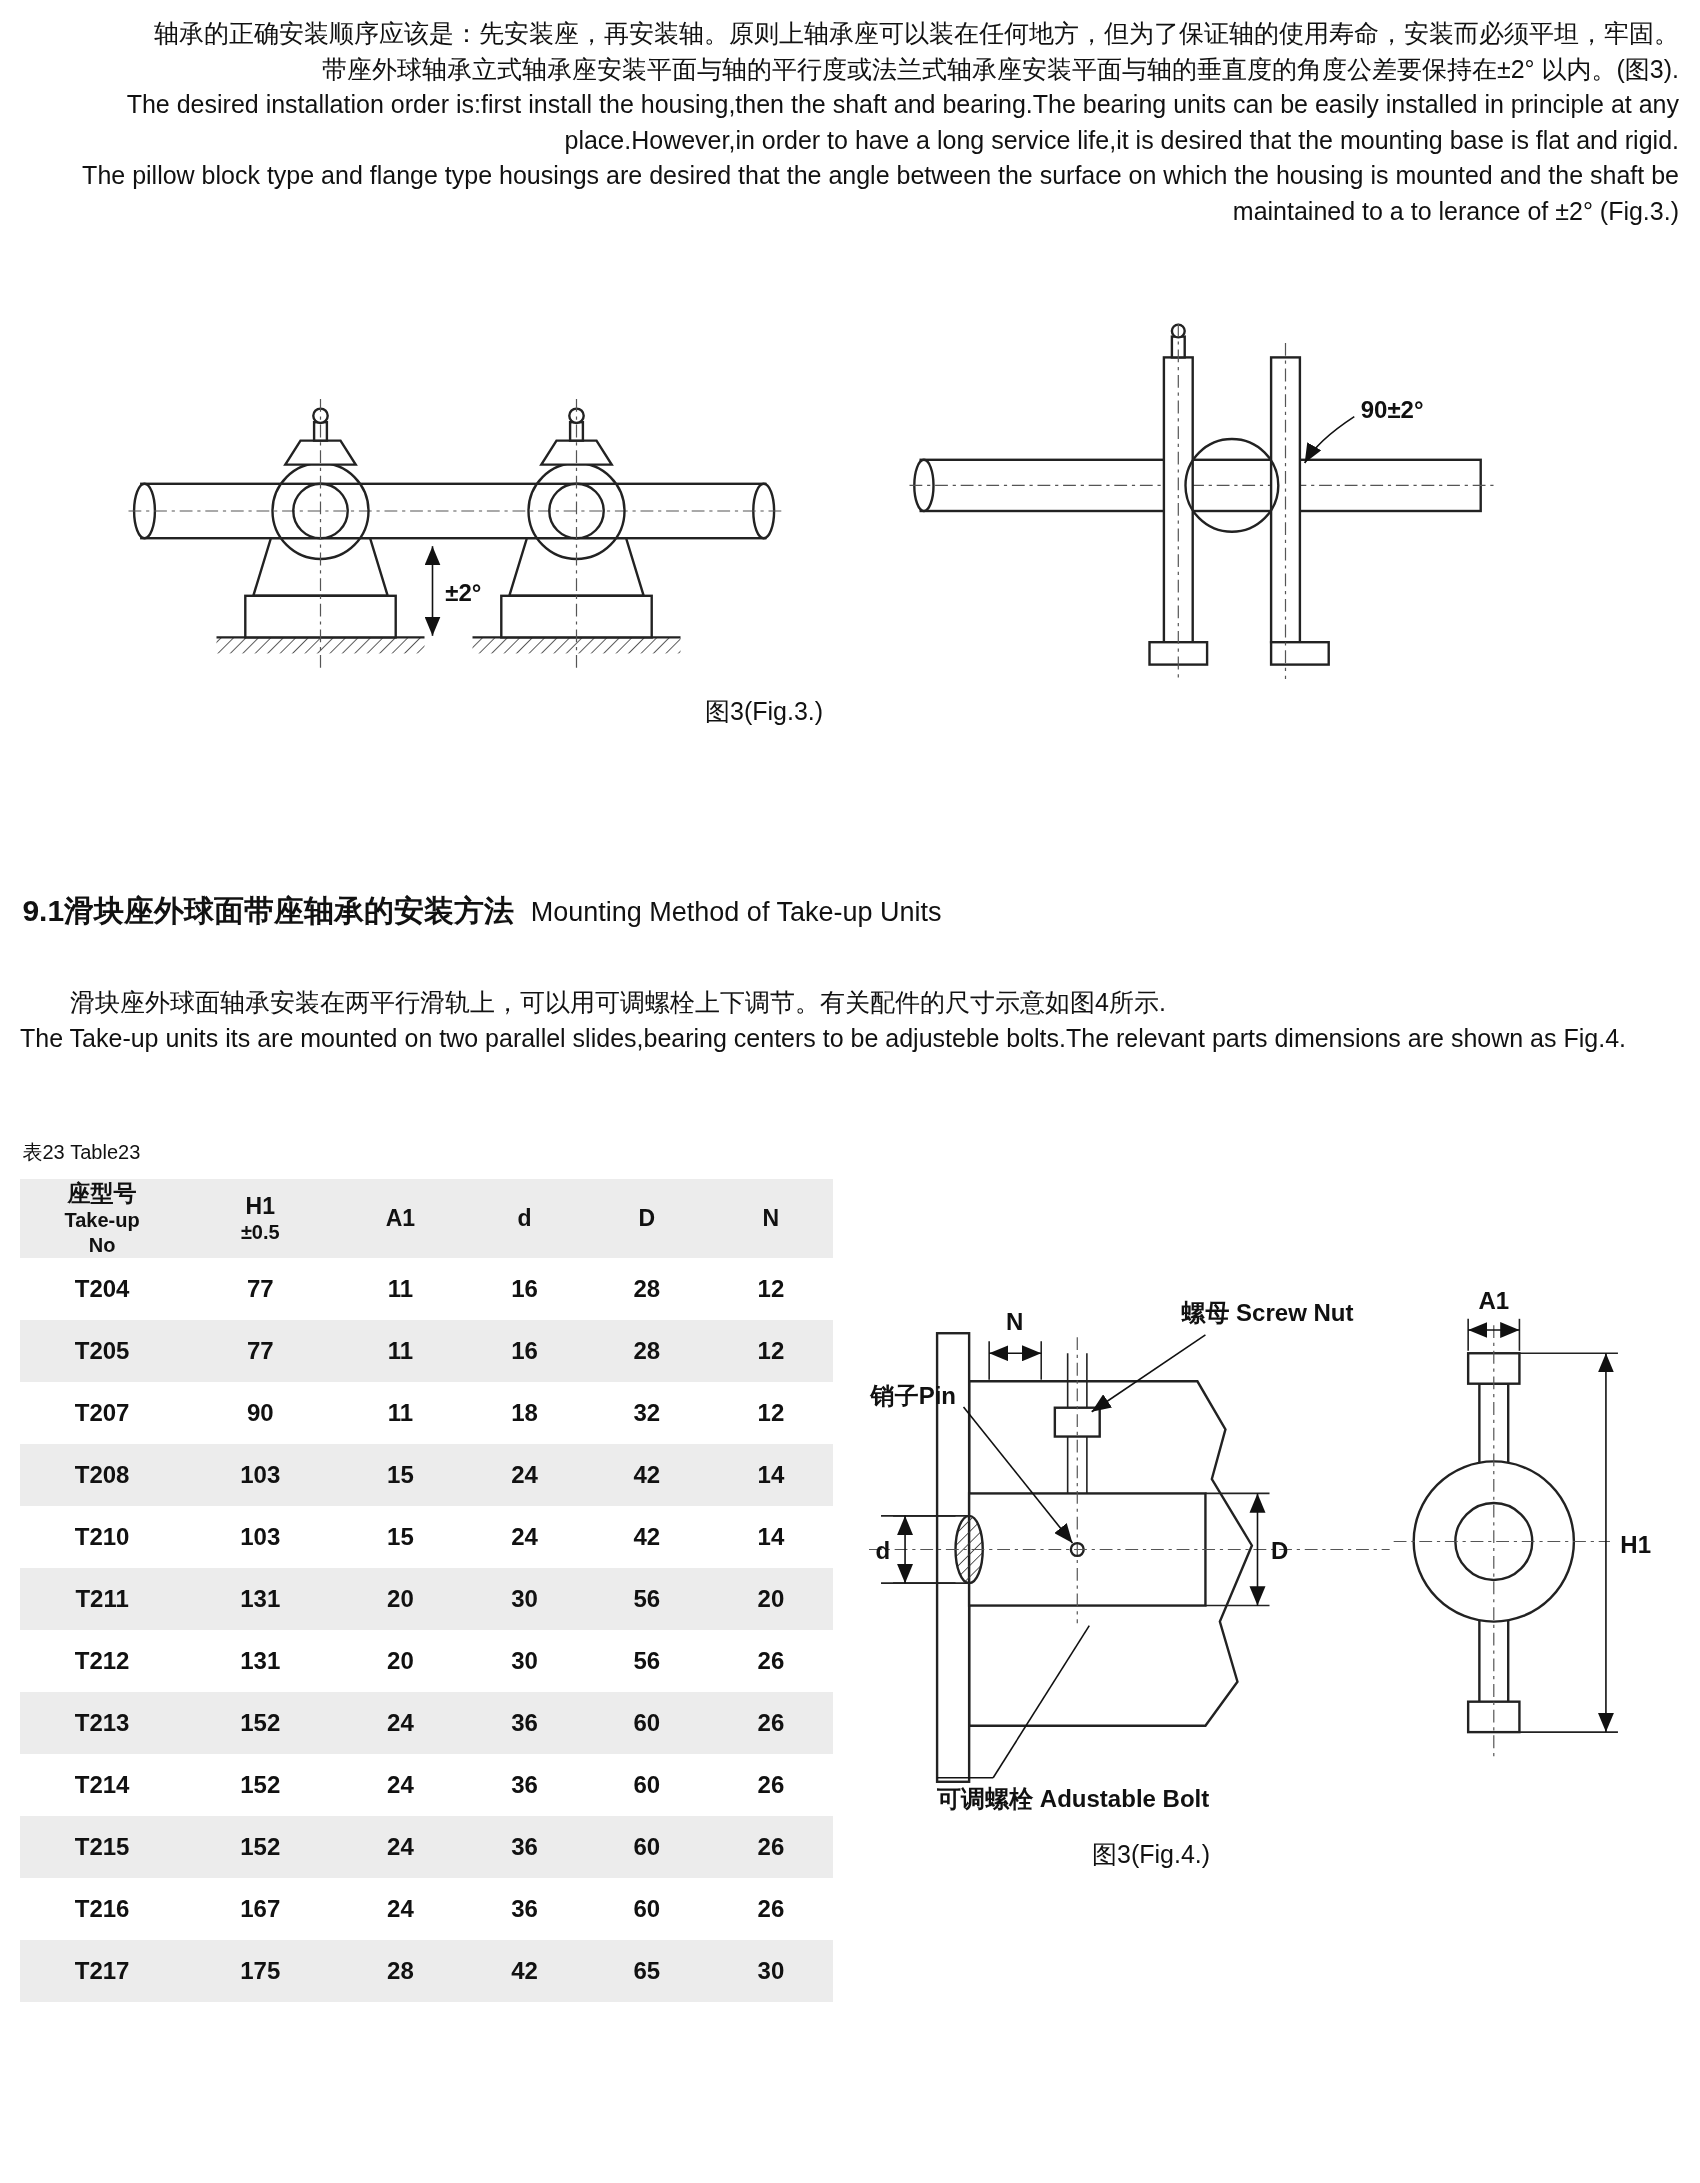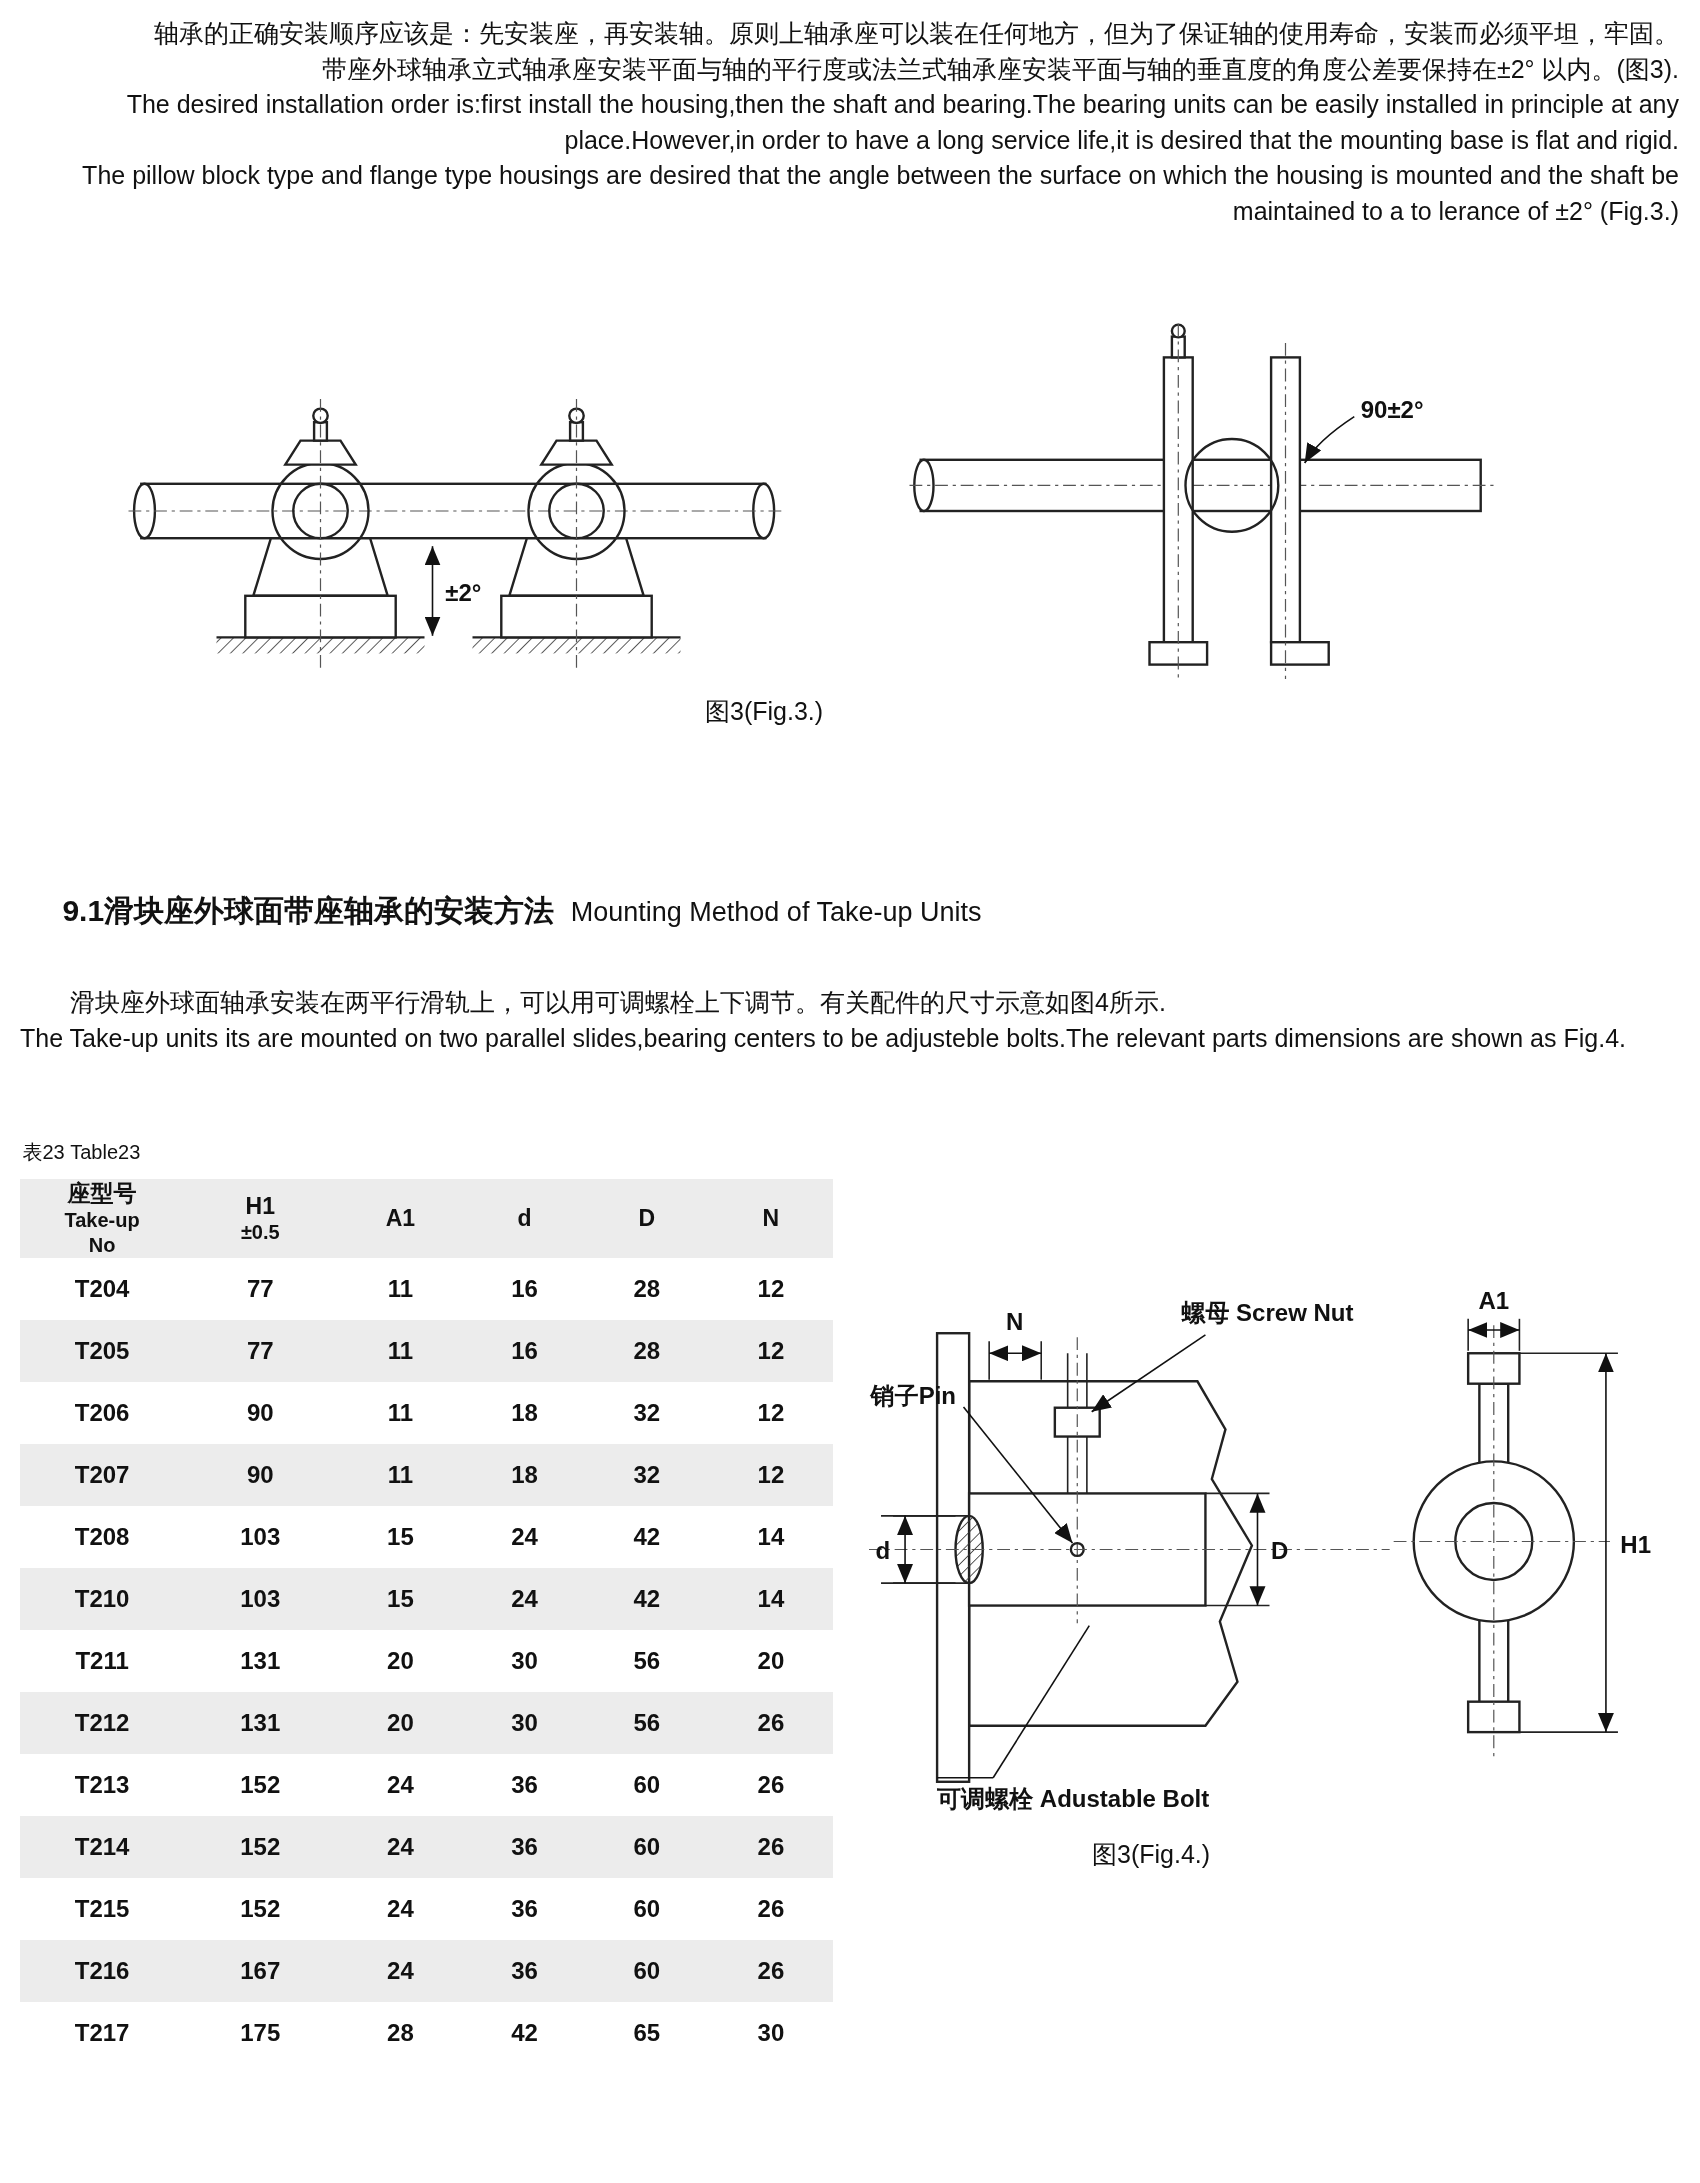--- a/index.html
+++ b/index.html
@@ -6,21 +6,21 @@
   html,body { background:#fff; }
   body {
     width:1700px; height:2183px; position:relative;
     font-family:"Liberation Sans", sans-serif; color:#111;
     overflow:hidden;
   }
   .abs { position:absolute; }
   .intro p, .body91 p { font-size:25px; line-height:1.42; }
   p.zh { text-indent:2em; }
   .caption { font-size:25px; text-align:left; }
-  .sec-zh { font-size:30px; font-weight:bold;margin-left:40px; }
+  .sec-zh { font-size:30px; font-weight:bold; }
   .sec-en { font-size:27px; font-weight:normal; margin-left:13px; }
   .tlabel { font-size:20px; }
 
   table.takeup { border-collapse:collapse; width:813px; text-align:center; table-layout:fixed; }
   table.takeup thead tr { background:#ececec; }
   table.takeup th { font-size:23px; font-weight:bold; height:66px; vertical-align:middle; }
   .h-line { display:block; line-height:1.25; }
   .h-sub { font-size:20px; }
   table.takeup td { font-size:24px; font-weight:bold; height:62px; }
   table.takeup tbody tr:nth-child(even) { background:#ececec; }
@@ -175,28 +175,20 @@
         </tr>
         <tr>
           <td>T205</td>
           <td>77</td>
           <td>11</td>
           <td>16</td>
           <td>28</td>
           <td>12</td>
         </tr>
         <tr>
-          <td>T206</td>
-          <td>90</td>
-          <td>11</td>
-          <td>18</td>
-          <td>32</td>
-          <td>12</td>
-        </tr>
-        <tr>
           <td>T207</td>
           <td>90</td>
           <td>11</td>
           <td>18</td>
           <td>32</td>
           <td>12</td>
         </tr>
         <tr>
           <td>T208</td>
           <td>103</td>

